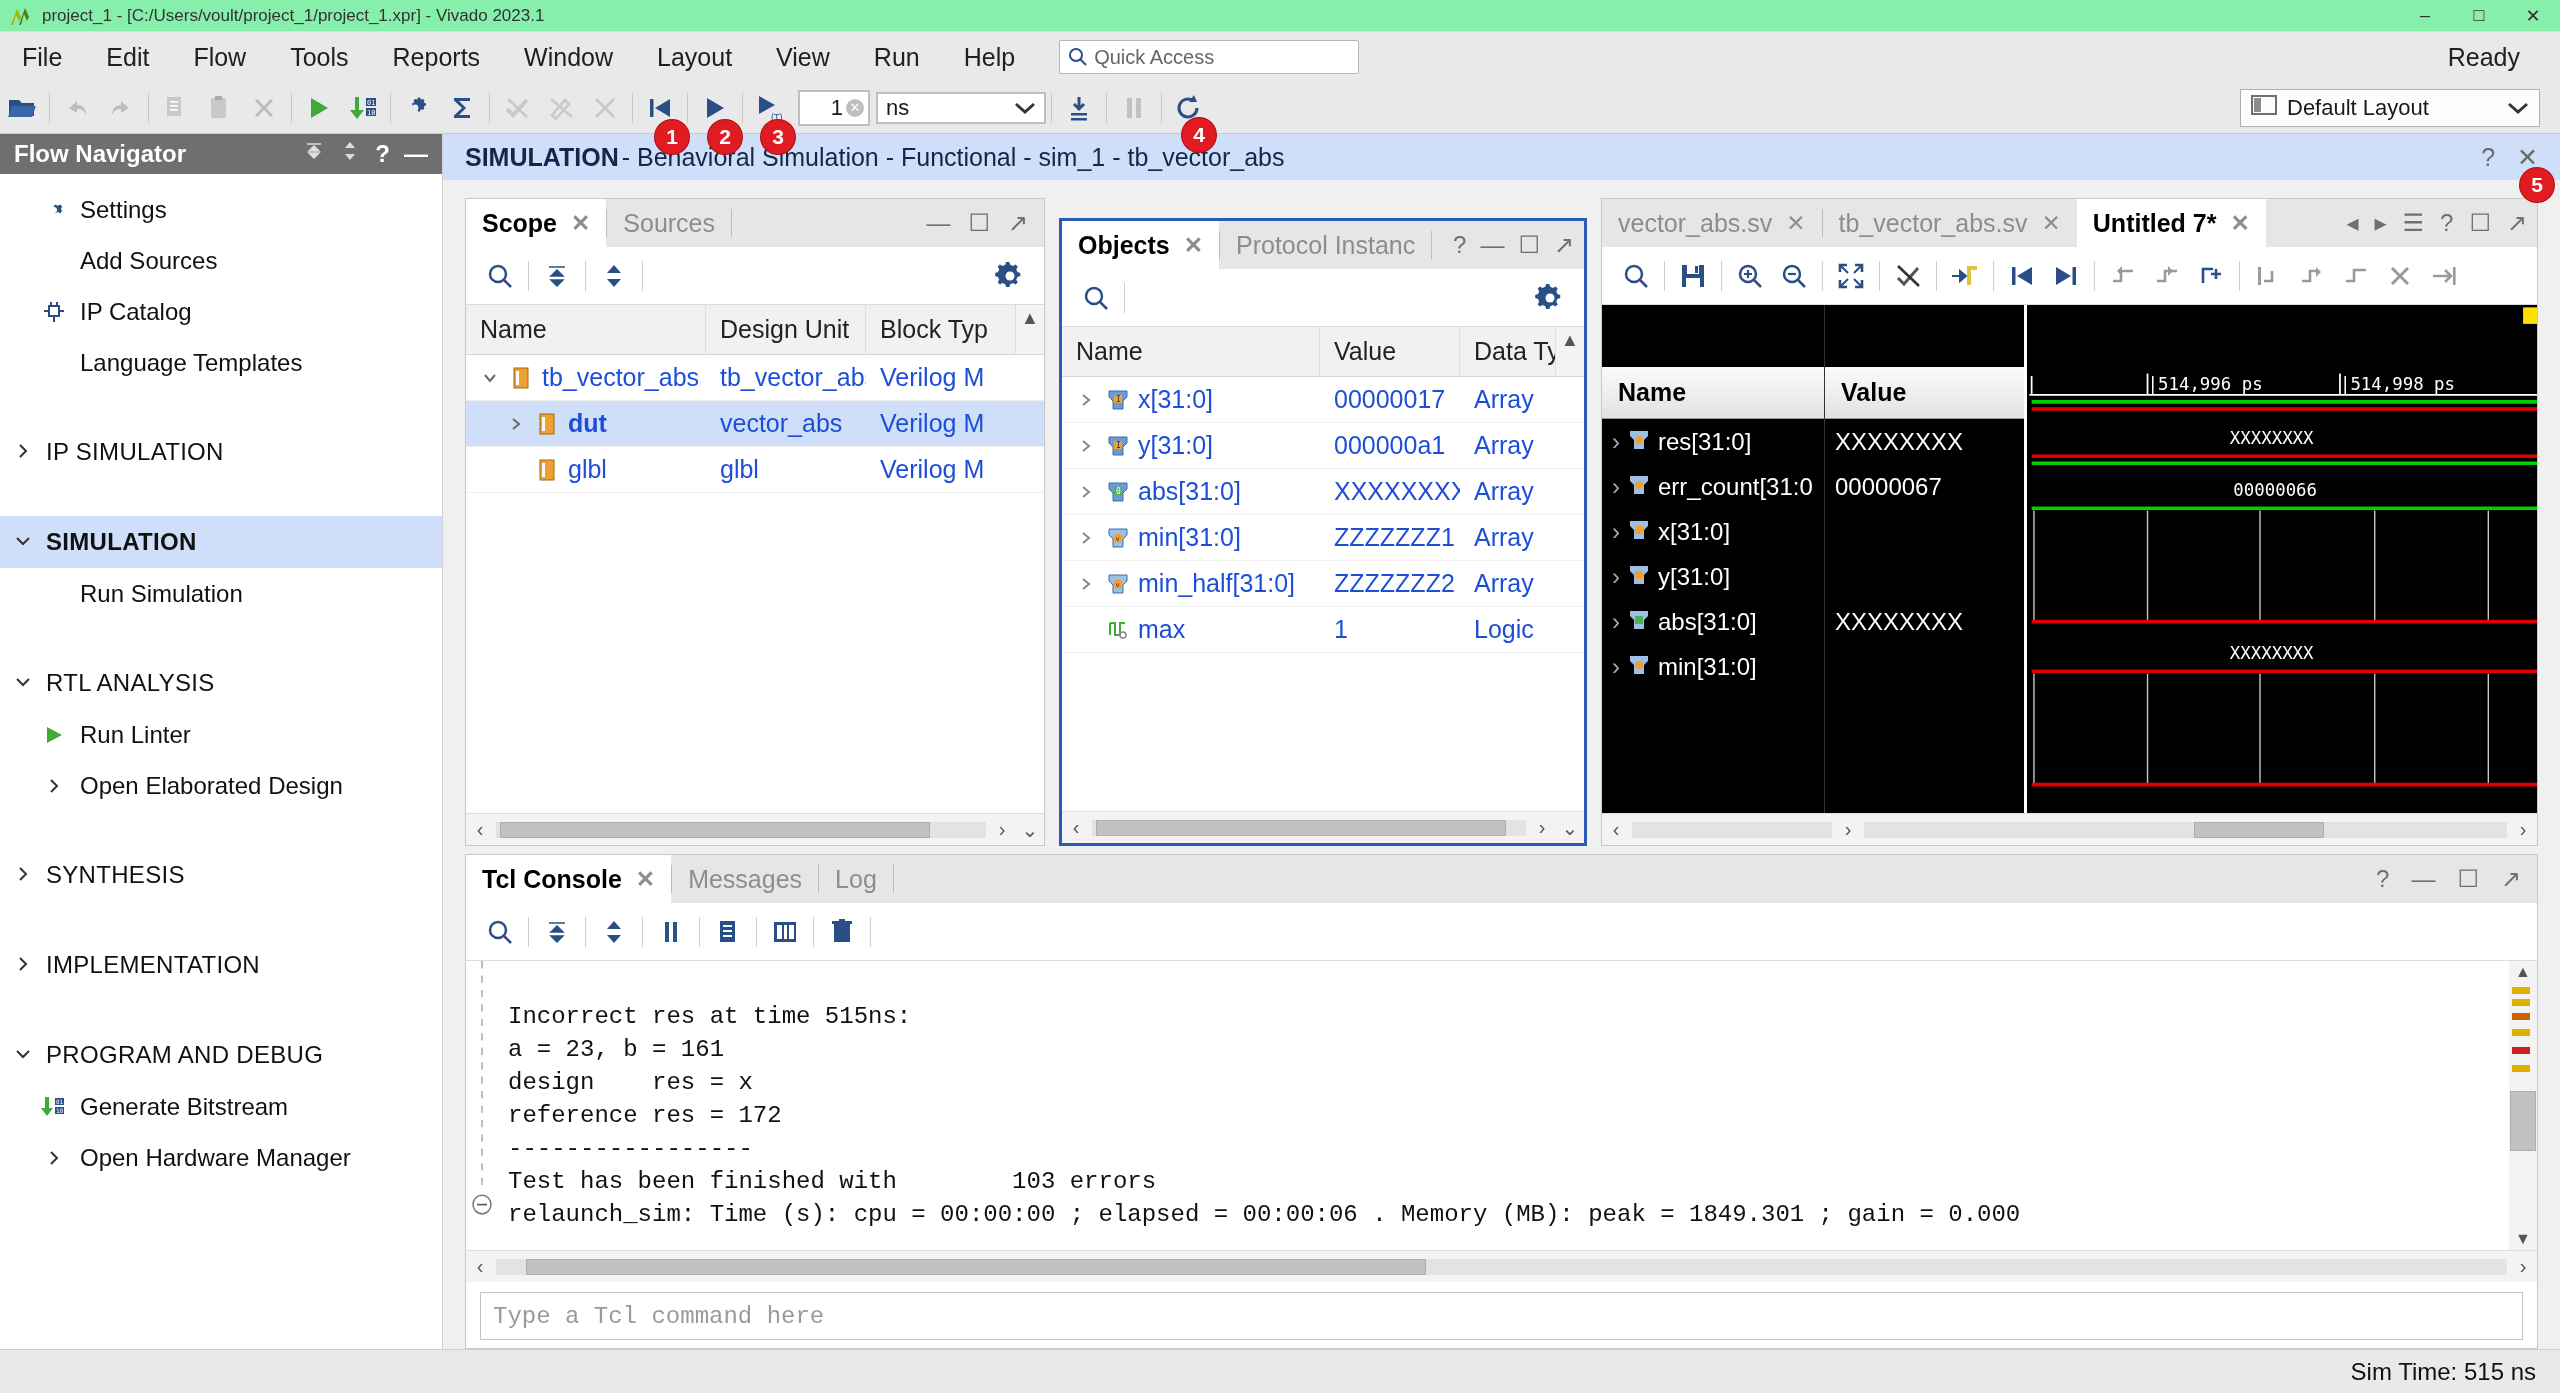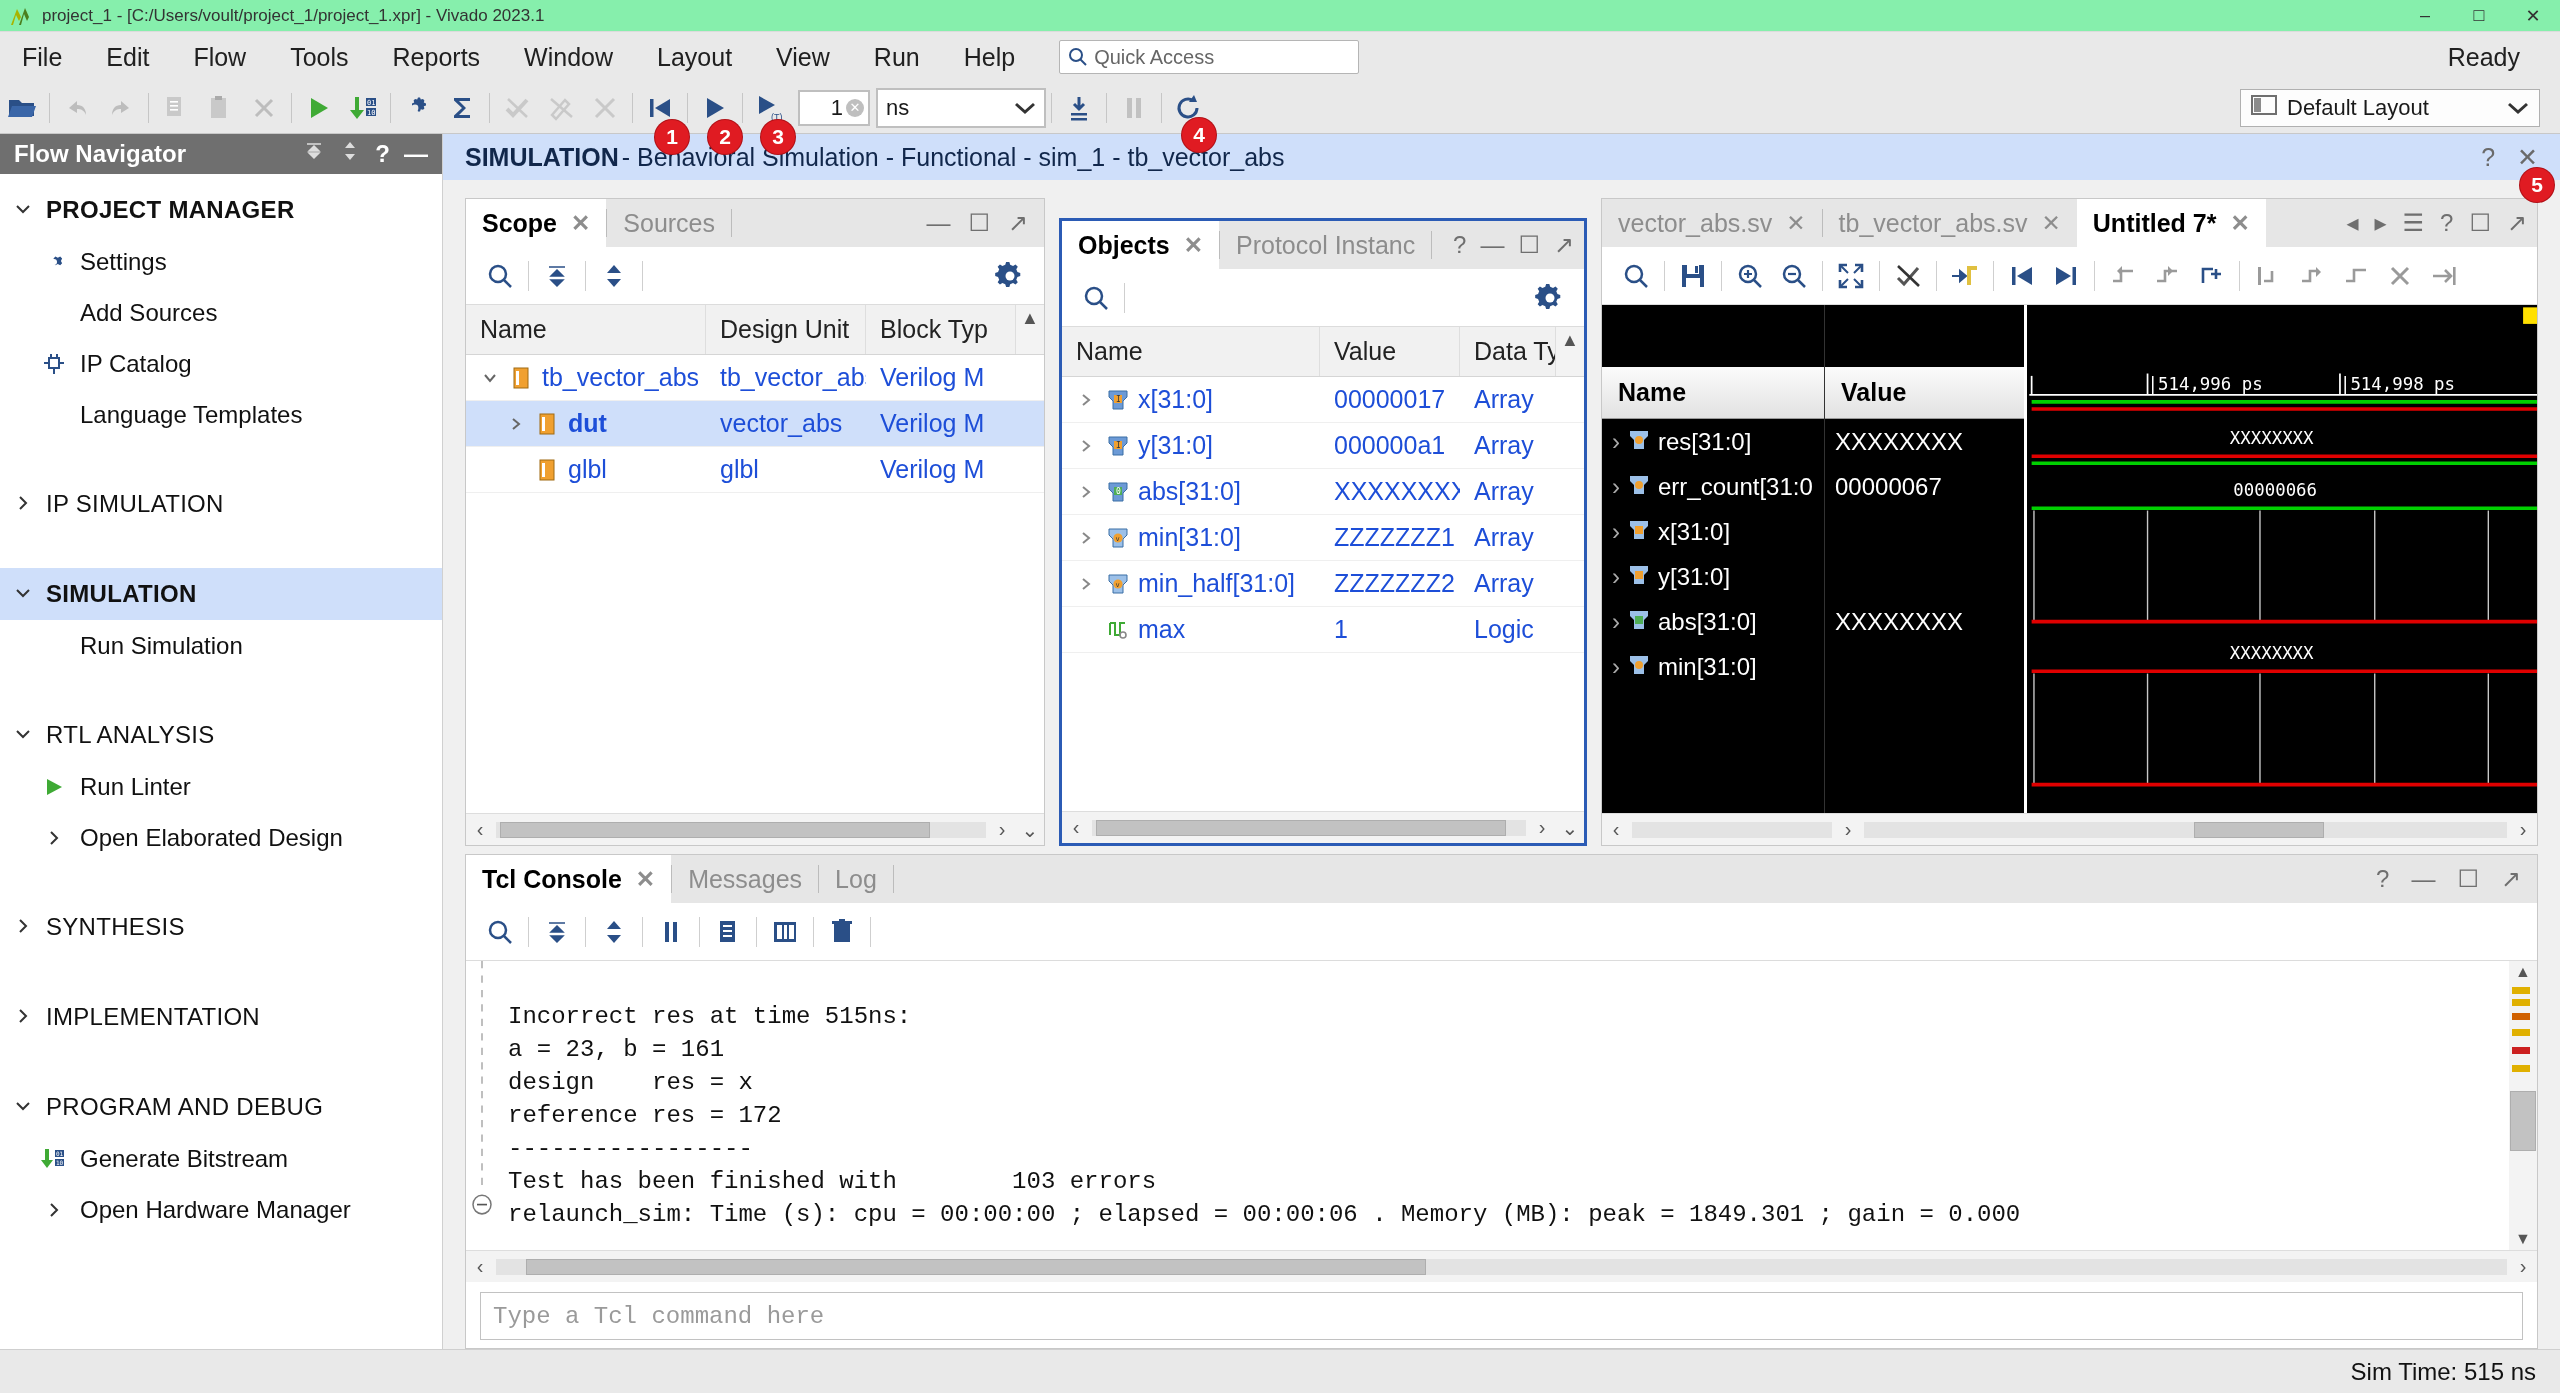--- a/index.html
+++ b/index.html
@@ -47,21 +47,21 @@
     margin:0 3px; position:relative;
   }
   .sep { width:1px; height:30px; background:#c6c6c6; margin:0 5px; }
   .num-field {
     width:72px; height:36px; border:2px solid #bfbfbf; background:#fff; margin-left:6px;
     display:flex; align-items:center; justify-content:flex-end; padding-right:4px; font-size:22px;
   }
   .num-clear { width:18px; height:18px; border-radius:50%; background:#bfbfbf; color:#fff;
                font-size:13px; display:flex; align-items:center; justify-content:center; margin-left:3px; }
   .unit-sel {
-    width:170px; height:40px; border:2px solid #bfbfbf; background:#fff; margin-left:6px;
+    width:170px; height:32px; border:2px solid #bfbfbf; background:#fff; margin-left:6px;
     display:flex; align-items:center; padding:0 8px; font-size:22px;
   }
   .unit-sel .chev { margin-left:auto; }
   .layout-sel {
     position:absolute; right:20px; height:38px; min-width:300px;
     border:1px solid #b0b0b0; background:#fdfdfd; display:flex; align-items:center;
     padding:0 10px; font-size:22px; gap:10px;
   }
   .layout-sel .chev { margin-left:auto; }
 
@@ -403,27 +403,20 @@
             <svg width="22" height="22" viewBox="0 0 22 22">
                 <path d="M11 2 l5 6 h-10 Z M11 20 l-5 -6 h10 Z" fill="#ddd"></path>
               </svg>
           </span>
           <span style="font-size:24px;">?</span>
           <span style="font-size:24px;">—</span>
         </span>
       </div>
       <div class="fn-body">
 
-        <div class="fn-group">
-          <span class="chev-d">
-            <svg width="18" height="18" viewBox="0 0 18 18">
-                <path d="M3 6 L9 12 L15 6" stroke="#333" stroke-width="2" fill="none"></path>
-              </svg></span>
-          <span>PROJECT MANAGER</span>
-        </div>
         <div class="fn-sub">
           <span class="fn-icon">
             <svg width="24" height="24" viewBox="0 0 24 24">
                 <path d="M12 3 l2 1 2-1 1.6 1.6-1 2 1 2-1.6 1.6-2-1-2 1-1.6-1.6 1-2-1-2Z" fill="#2a4f87" transform="translate(-1,3) scale(1.2)"></path>
                 <circle cx="12" cy="12" r="3" fill="#fff"></circle>
               </svg>
             </span>
           <span>Settings</span>
         </div>
         <div class="fn-sub">

